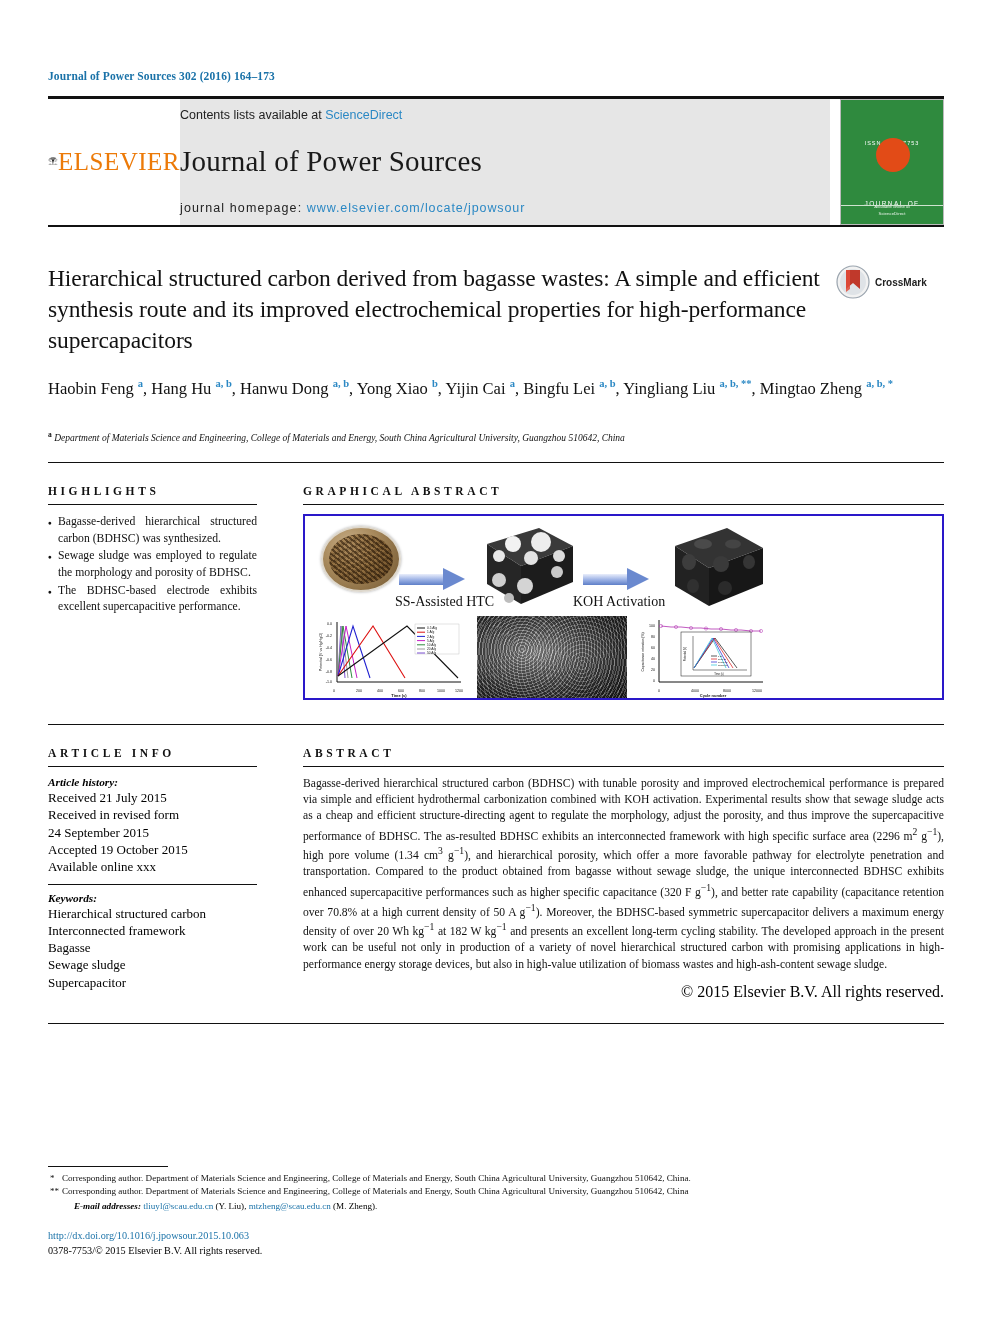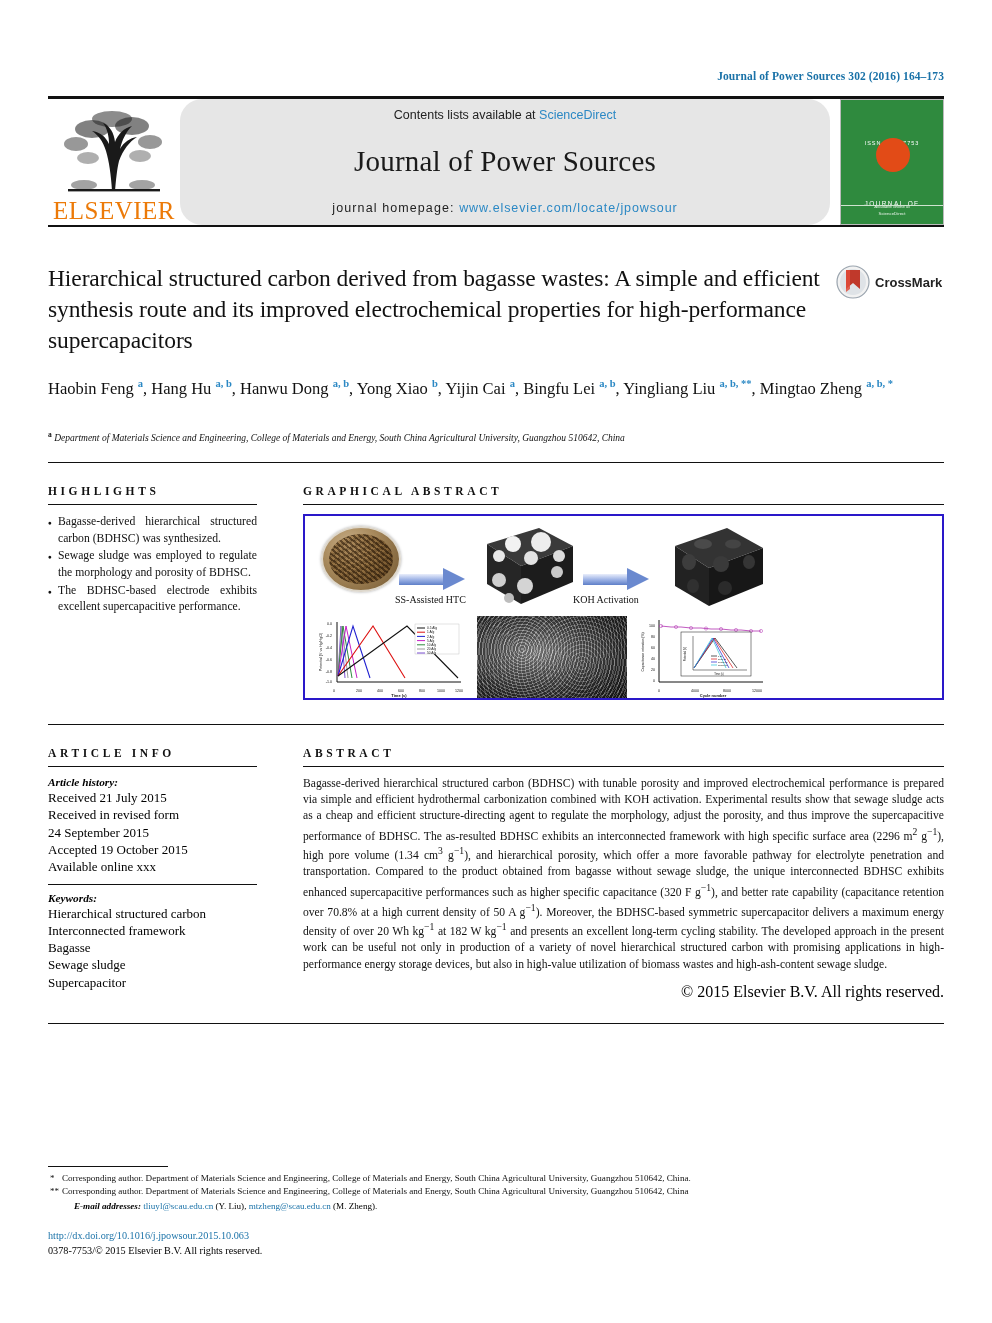--- a/index.html
+++ b/index.html
@@ -18,65 +18,64 @@
   .page {
     width: 992px;
     height: 1323px;
     position: relative;
     box-sizing: border-box;
     padding: 0 48px;
   }
 
   
   .runhead {
-    text-align: right;
+    text-align: left;
     color: #1a72a8;
     font-size: 11.5px;
     font-weight: bold;
     padding-top: 70px;
     letter-spacing: .1px;
   }
 
   
   .masthead {
     margin-top: 14px;
     border-top: 3px solid #111;
     display: flex;
     align-items: stretch;
     height: 126px;
   }
   .elsevier-logo {
     width: 132px;
     flex: 0 0 132px;
     display: flex;
-    flex-direction: column;
+    flex-direction: row;
     justify-content: flex-end;
     align-items: center;
     padding-bottom: 2px;
     box-sizing: border-box;
   }
   .tree-svg { display:block; }
   .elsevier-word {
     font-family: "Liberation Serif", serif;
     color: #ec7a08;
     font-size: 25px;
     letter-spacing: .5px;
     line-height: 1;
     margin-top: 1px;
   }
   .journal-band {
     flex: 1 1 auto;
     background: #e6e6e6;
     display: flex;
     flex-direction: column;
     justify-content: space-between;
-    align-items: center;
+    align-items: flex-start;
     padding: 9px 0 10px 0;
     box-sizing: border-box;
-    border-radius: 22px;
   }
   .contents-line {
     font-family: "Liberation Sans", sans-serif;
     font-size: 12.5px;
     color: #222;
   }
   .contents-line .sd {
     color: #2b88c4;
   }
   .journal-title {
@@ -159,21 +158,21 @@
     flex: 0 0 auto;
     width: 108px;
     display: flex;
     align-items: center;
     gap: 5px;
     margin-top: 2px;
     margin-left: 8px;
   }
   .crossmark-text {
     font-family: "Liberation Sans", sans-serif;
-    font-size: 13px;
+    font-size: 10px;
     font-weight: bold;
     color: #222;
   }
 
   .authors {
     margin-top: 20px;
     font-size: 16.5px;
     line-height: 1.5;
     color: #111;
   }
@@ -292,21 +291,21 @@
   }
   .ga-arrow .shaft{
     position:absolute; left:0; top:6px; width:46px; height:11px;
     background:linear-gradient(180deg,#e9eefb 0%, #9fb4e6 50%, #5e7fc8 100%);
   }
   .ga-arrow .head{
     position:absolute; left:44px; top:0; width:0;height:0;
     border-top:11px solid transparent; border-bottom:11px solid transparent;
     border-left:22px solid #6a89cf;
   }
-  .ga-cap { position:absolute; font-family:"Liberation Serif",serif; font-size:10px; color:#111; }
+  .ga-cap { position:absolute; font-family:"Liberation Serif",serif; font-size:14px; color:#111; }
   .ga-sem {
     position:absolute;
     background:
       radial-gradient(ellipse at 40% 45%, #b9b9b9 0%, #7d7d7d 30%, #3a3a3a 70%, #1a1a1a 100%);
   }
   .ga-sem:after{
     content:""; position:absolute; inset:0;
     background:
       repeating-radial-gradient(circle at 30% 40%, rgba(255,255,255,.22) 0 1px, rgba(0,0,0,.2) 1px 3px),
       repeating-radial-gradient(circle at 70% 60%, rgba(255,255,255,.18) 0 1px, rgba(0,0,0,.25) 1px 4px);

